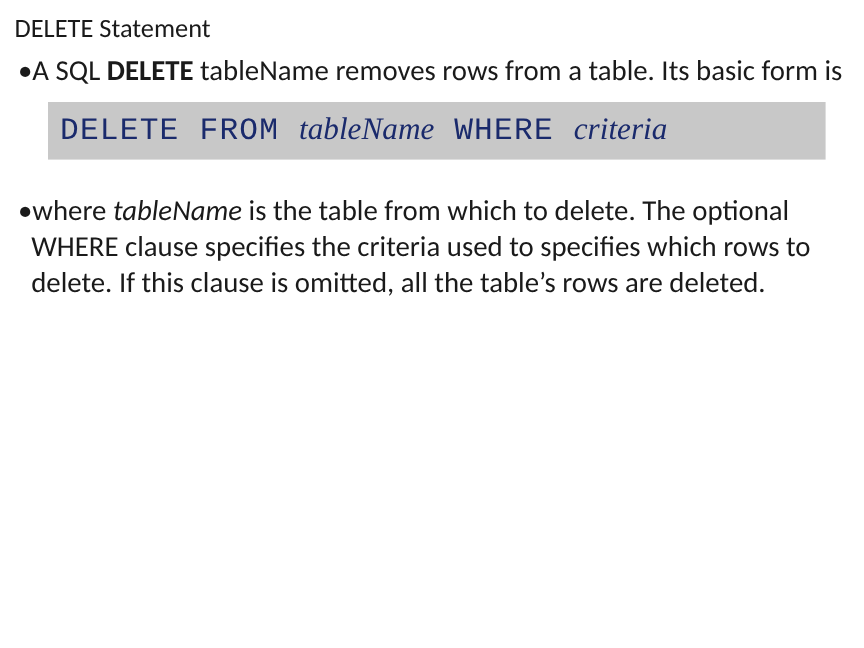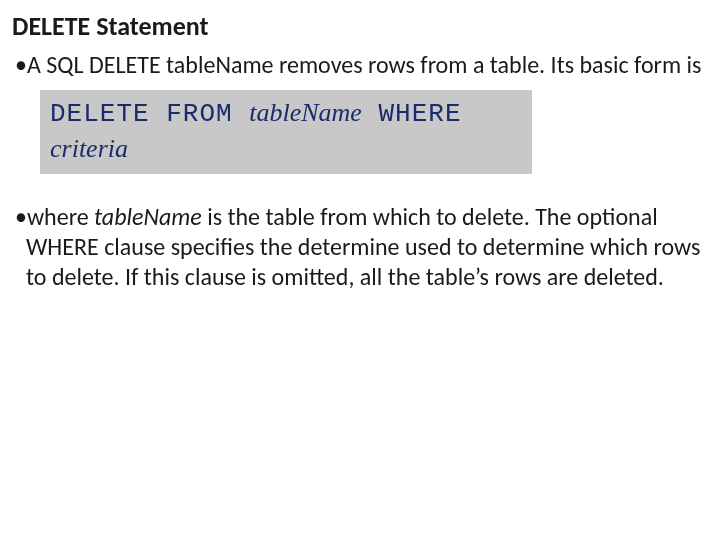--- a/index.html
+++ b/index.html
@@ -6,48 +6,48 @@
     margin: 0;
     padding: 10px 12px;
     width: 720px;
     height: 540px;
     box-sizing: border-box;
     font-family: Calibri, "Segoe UI", Arial, sans-serif;
     color: #1a1a1a;
     background: #fff;
   }
   .title {
-    font-size: 26px;
-    font-weight: 700;
+    font-size: 22px;
+    font-weight: 400;
     margin: 0 0 8px 0;
   }
   ul {
     list-style: none;
     padding: 0;
     margin: 0;
   }
   li {
     font-size: 24px;
     line-height: 1.25;
     margin: 0 0 6px 0;
     padding-left: 14px;
     text-indent: -11px;
   }
   li::before {
     content: "•";
     font-size: 24px;
     margin-right: 0px;
   }
-  .bold { font-weight: 400; }
+  .bold { font-weight: 700; }
   .italic { font-style: italic; }
   .code-strip {
     margin: 10px 0 28px 28px;
     background: #c8c8c8;
     padding: 6px 10px 6px 10px;
-    width: 492px;
+    width: 648px;
     box-sizing: border-box;
     font-size: 26px;
     line-height: 1.3;
     color: #1a2a6c;
     font-family: Consolas, "Courier New", monospace;
     letter-spacing: 1px;
   }
   .code-strip .kw {
     font-family: Consolas, "Courier New", monospace;
   }
@@ -62,14 +62,14 @@
 
 <div class="title">DELETE Statement</div>
 
 <ul>
   <li><span>A SQL </span><span class="bold">DELETE</span><span> tableName removes rows from a table. Its basic form is</span></li>
 </ul>
 
 <div class="code-strip"><span class="kw">DELETE FROM </span><span class="arg">tableName</span><span class="kw"> WHERE </span><span class="arg">criteria</span></div>
 
 <ul>
-  <li><span>where </span><span class="italic">tableName</span><span> is the table from which to delete. The optional WHERE clause specifies the determine used to determine which rows to delete. If this clause is omitted, all the table’s rows are deleted.</span></li>
+  <li><span>where </span><span class="italic">tableName</span><span> is the table from which to delete. The optional WHERE clause specifies the criteria used to specifies which rows to delete. If this clause is omitted, all the table’s rows are deleted.</span></li>
 </ul>
 
 </body></html>

